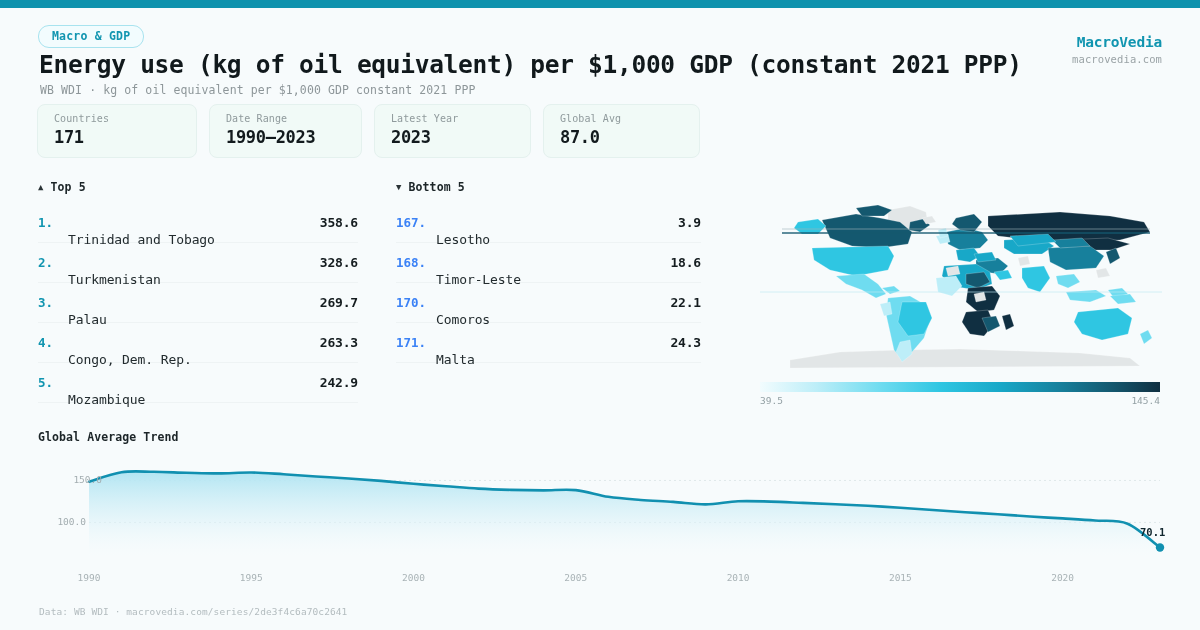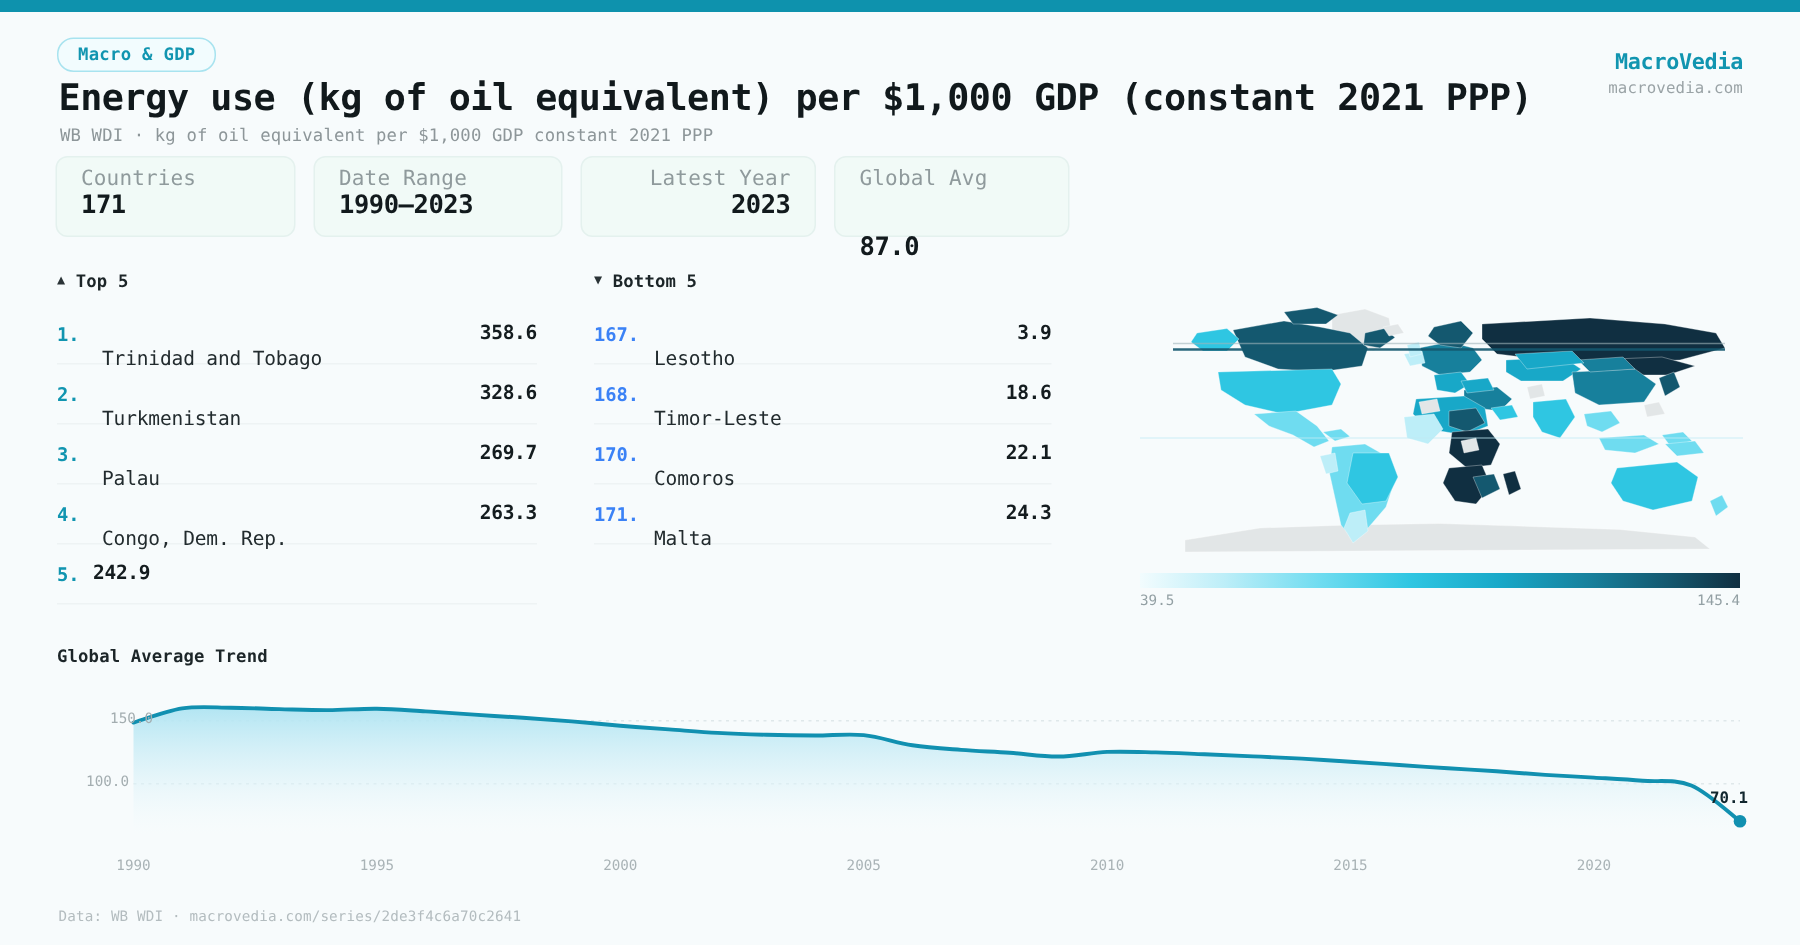--- a/index.html
+++ b/index.html
@@ -53,24 +53,24 @@
   .stats { position:absolute; left:37px; top:104px; display:flex; gap:12px; }
   .stat-card {
     background:#f1faf7;
     border:1px solid #e4f1ee;
     border-radius:8px;
     height:54px;
     padding:8px 16px 0;
     display:flex; flex-direction:column; justify-content:flex-start;
   }
   .stat-card.c0 { width:160px; }
-  .stat-card.c1 { width:166px; }
-  .stat-card.c2 { width:157px;align-items:flex-end; }
-  .stat-card.c3 { width:157px;gap:28px; }
-  .stat-label { font-size:14px; color:#8f9a9c; letter-spacing:.1px; line-height:12px; }
+  .stat-card.c1 { width:153px; }
+  .stat-card.c2 { width:157px; }
+  .stat-card.c3 { width:157px; }
+  .stat-label { font-size:10px; color:#8f9a9c; letter-spacing:.1px; line-height:12px; }
   .stat-value { font-size:17px; font-weight:bold; color:#121a1d; line-height:22px; margin-top:1px; letter-spacing:-0.3px; }
 
   
   .rank-block { position:absolute; }
   #top5    { left:38px;  top:180px; width:320px; }
   #bottom5 { left:396px; top:180px; width:305px; }
 
   .rank-head {
     font-size:11.5px; font-weight:bold; color:#1c2528;
     display:flex; align-items:center; gap:7px; letter-spacing:.1px;
@@ -185,20 +185,21 @@
     <span class="rank-name">Palau</span>
     <span class="rank-val">269.7</span>
   </div>
   <div class="rank-row">
     <span class="rank-num">4.</span>
     <span class="rank-name">Congo, Dem. Rep.</span>
     <span class="rank-val">263.3</span>
   </div>
   <div class="rank-row">
     <span class="rank-num">5.</span>
+    <span class="rank-name">Mozambique</span>
     <span class="rank-val">242.9</span>
   </div>
 </div>
 
 <div class="rank-block" id="bottom5">
   <div class="rank-head">
     <span class="tri">▼</span>
     <span>Bottom 5</span>
   </div>
   <div class="rank-row">

